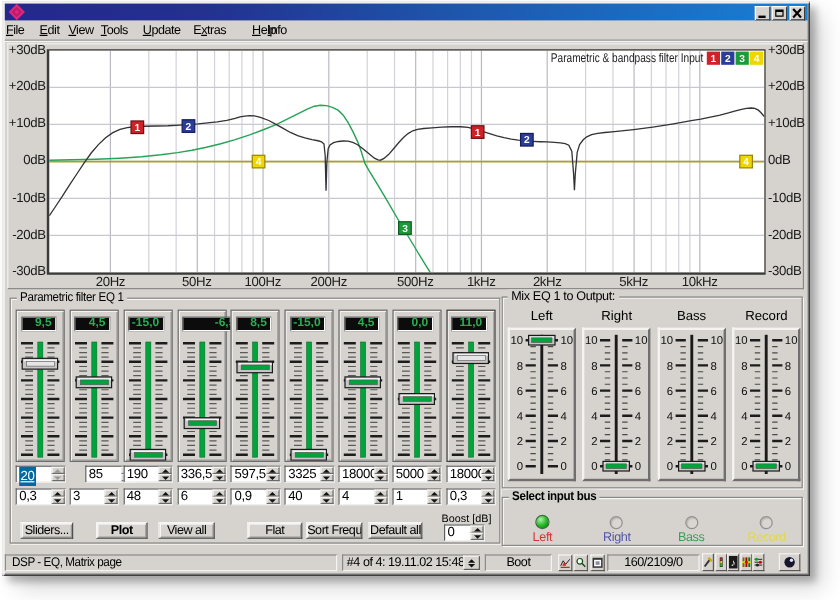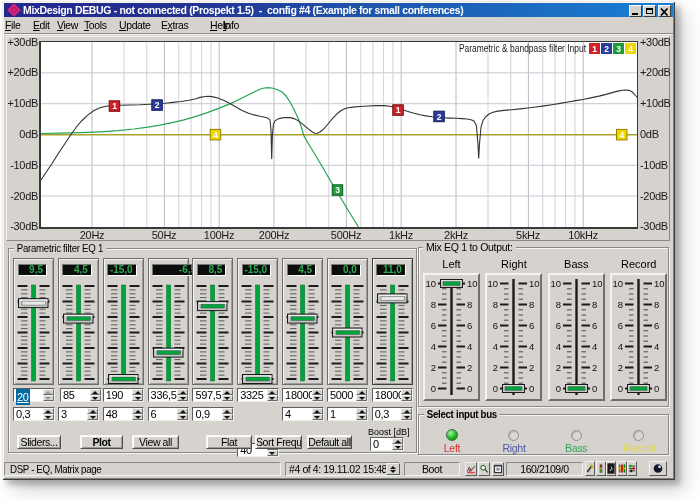--- a/index.html
+++ b/index.html
@@ -52,21 +52,20 @@
 <body>
 <div id="win"></div>
 <div id="title">
     <svg style="position:absolute;left:3px;top:0px" width="14" height="14" viewBox="0 0 14 14">
       <g transform="rotate(45 7 7)">
         <rect x="2.2" y="2.2" width="9.6" height="9.6" fill="#e0257f"></rect>
         <rect x="4" y="4" width="6" height="6" fill="#b51d66"></rect>
         <rect x="5.5" y="5.5" width="3" height="3" fill="#e0257f"></rect>
       </g>
     </svg>
-<span style="position:absolute;left:19px;">MixDesign DEBUG - not connected (Prospekt 1.5)&nbsp; - &nbsp;config #4 (Example for small conferences)</span>
 <div class="abs" style="left:625px;top:2px;width:13px;height:12px;;background:#d6d3ce;border:1px solid;border-color:#fff #3a3a3a #3a3a3a #fff;">
       <div class="abs" style="left:2px;top:7px;width:6px;height:2px;background:#000"></div>
     </div>
 <div class="abs" style="left:639px;top:2px;width:13px;height:12px;;background:#d6d3ce;border:1px solid;border-color:#fff #3a3a3a #3a3a3a #fff;">
       <div class="abs" style="left:2px;top:2px;width:7px;height:6px;border:1px solid #000;border-top-width:2px;"></div>
     </div>
 <div class="abs" style="left:654px;top:2px;width:13px;height:12px;;background:#d6d3ce;border:1px solid;border-color:#fff #3a3a3a #3a3a3a #fff;"><svg width="11" height="10" viewBox="0 0 11 10">
         <path d="M2 1.5 L8.5 8.5 M8.5 1.5 L2 8.5" stroke="#000" stroke-width="1.8"></path>
       </svg></div>
 </div>
@@ -256,21 +255,21 @@
     <path d="M4.5 79.5 H14.5 M26.5 79.5 H36.5" stroke="#1c1c1c" stroke-width="2"></path>
     <path d="M8 83.4 H14.5 M26.5 83.4 H32.5" stroke="#5a5a5a" stroke-width="1"></path>
     <path d="M8 87.2 H14.5 M26.5 87.2 H32.5" stroke="#5a5a5a" stroke-width="1"></path>
     <path d="M8 91.1 H14.5 M26.5 91.1 H32.5" stroke="#5a5a5a" stroke-width="1"></path>
     <path d="M4.5 95.0 H14.5 M26.5 95.0 H36.5" stroke="#1c1c1c" stroke-width="2"></path>
 <rect x="18.5" y="1" width="4.2" height="96" fill="#00a33c" stroke="#087028" stroke-width="0.5"></rect>
 <rect x="5.5" y="30.1" width="29.5" height="9" fill="#c6c6c6" stroke="#1a1a1a" stroke-width="1"></rect>
     <rect x="7" y="31.1" width="27.5" height="1.5" fill="#f2f2f2"></rect>
     <rect x="9" y="32.6" width="23.5" height="4" fill="#00a33c" stroke="#555" stroke-width="0.5"></rect>
   </svg>
-<div class="spin" style="left:60px;top:388px;width:41.5px;height:14px;">
+<div class="spin" style="left:71px;top:388px;width:41.5px;height:14px;">
     <span>85</span>
     <div class="sb">
       <div class="sbu">
         <div class="tu"></div>
       </div>
       <div class="sbd">
         <div class="td"></div>
       </div>
     </div>
   </div>
@@ -487,21 +486,21 @@
     <span>3325</span>
     <div class="sb">
       <div class="sbu">
         <div class="tu"></div>
       </div>
       <div class="sbd">
         <div class="td"></div>
       </div>
     </div>
   </div>
-<div class="spin" style="left:237.2px;top:407px;width:41.5px;height:14px;margin-top:36px;">
+<div class="spin" style="left:237.2px;top:407px;width:41.5px;height:14px;">
     <span>40</span>
     <div class="sb">
       <div class="sbu">
         <div class="tu"></div>
       </div>
       <div class="sbd">
         <div class="td"></div>
       </div>
     </div>
   </div>

